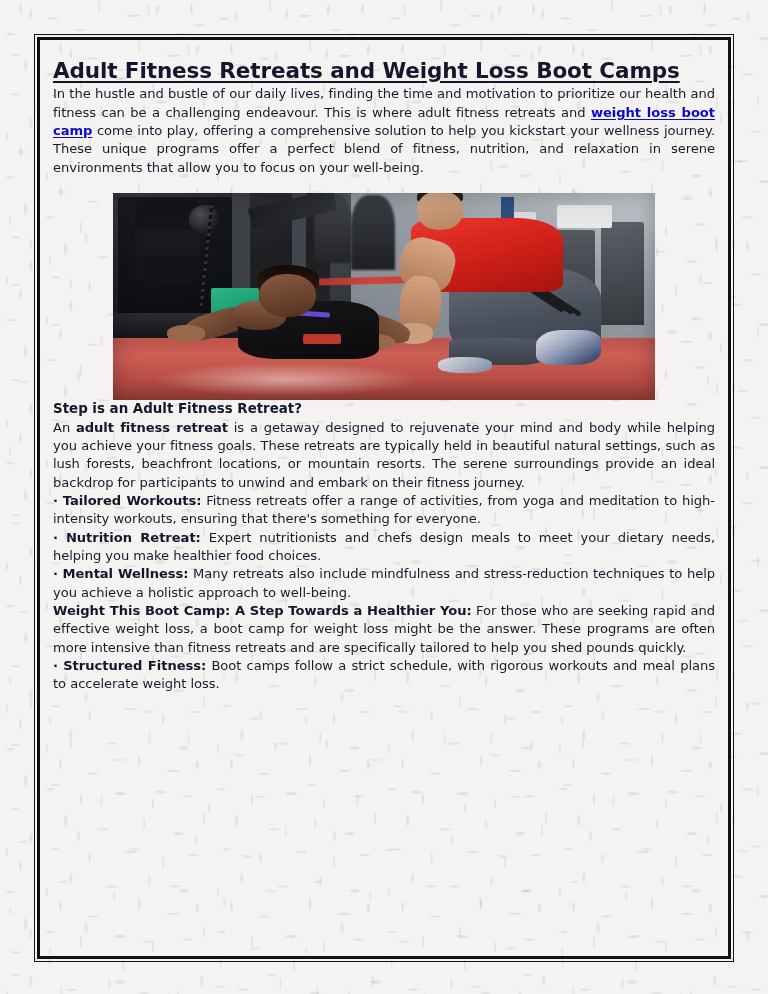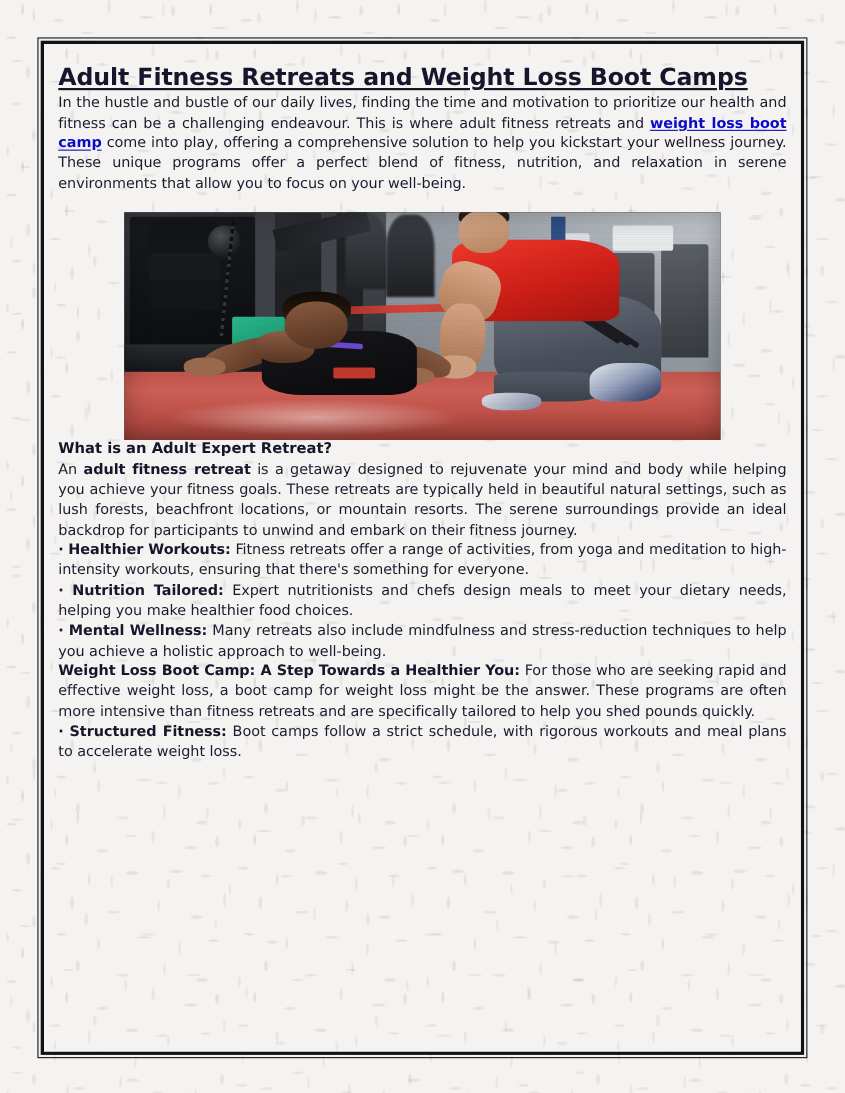--- a/index.html
+++ b/index.html
@@ -332,30 +332,30 @@
           <div class="ph w-strap"></div>
           <div class="ph w-logo"></div>
           <div class="ph w-hair"></div>
           <div class="ph w-head"></div>
 
           <div class="ph grain"></div>
           <div class="ph vig"></div>
         </div>
       </div>
 
-      <h2 class="section-head gap">What is an Adult Expert Retreat?</h2>
+      <h2 class="section-head gap">Step is an Adult Fitness Retreat?</h2>
 
       <p class="body gap-sm"><span>An </span><b>adult fitness retreat</b><span> is a getaway designed to rejuvenate your mind and body while helping you achieve your fitness goals. These retreats are typically held in beautiful natural settings, such as lush forests, beachfront locations, or mountain resorts. The serene surroundings provide an ideal backdrop for participants to unwind and embark on their fitness journey.</span></p>
 
-      <p class="body gap-sm"><span class="bullet-dot">·</span> <b>Healthier Workouts:</b><span> Fitness retreats offer a range of activities, from yoga and meditation to high-intensity workouts, ensuring that there's something for everyone.</span></p>
-
-      <p class="body gap-sm"><span class="bullet-dot">·</span> <b>Nutrition Tailored:</b><span> Expert nutritionists and chefs design meals to meet your dietary needs, helping you make healthier food choices.</span></p>
+      <p class="body gap-sm"><span class="bullet-dot">·</span> <b>Tailored Workouts:</b><span> Fitness retreats offer a range of activities, from yoga and meditation to high-intensity workouts, ensuring that there's something for everyone.</span></p>
+
+      <p class="body gap-sm"><span class="bullet-dot">·</span> <b>Nutrition Retreat:</b><span> Expert nutritionists and chefs design meals to meet your dietary needs, helping you make healthier food choices.</span></p>
 
 
       <p class="body gap-sm"><span class="bullet-dot">·</span> <b>Mental Wellness:</b><span> Many retreats also include mindfulness and stress-reduction techniques to help you achieve a holistic approach to well-being.</span></p>
 
-      <p class="body gap-sm"><b>Weight Loss Boot Camp: A Step Towards a Healthier You:</b><span> For those who are seeking rapid and effective weight loss, a boot camp for weight loss might be the answer. These programs are often more intensive than fitness retreats and are specifically tailored to help you shed pounds quickly.</span></p>
+      <p class="body gap-sm"><b>Weight This Boot Camp: A Step Towards a Healthier You:</b><span> For those who are seeking rapid and effective weight loss, a boot camp for weight loss might be the answer. These programs are often more intensive than fitness retreats and are specifically tailored to help you shed pounds quickly.</span></p>
 
       <p class="body gap-sm"><span class="bullet-dot">·</span> <b>Structured Fitness:</b><span> Boot camps follow a strict schedule, with rigorous workouts and meal plans to accelerate weight loss.</span></p>
 
     </div>
   </div>
 </div>
 
 </body></html>

